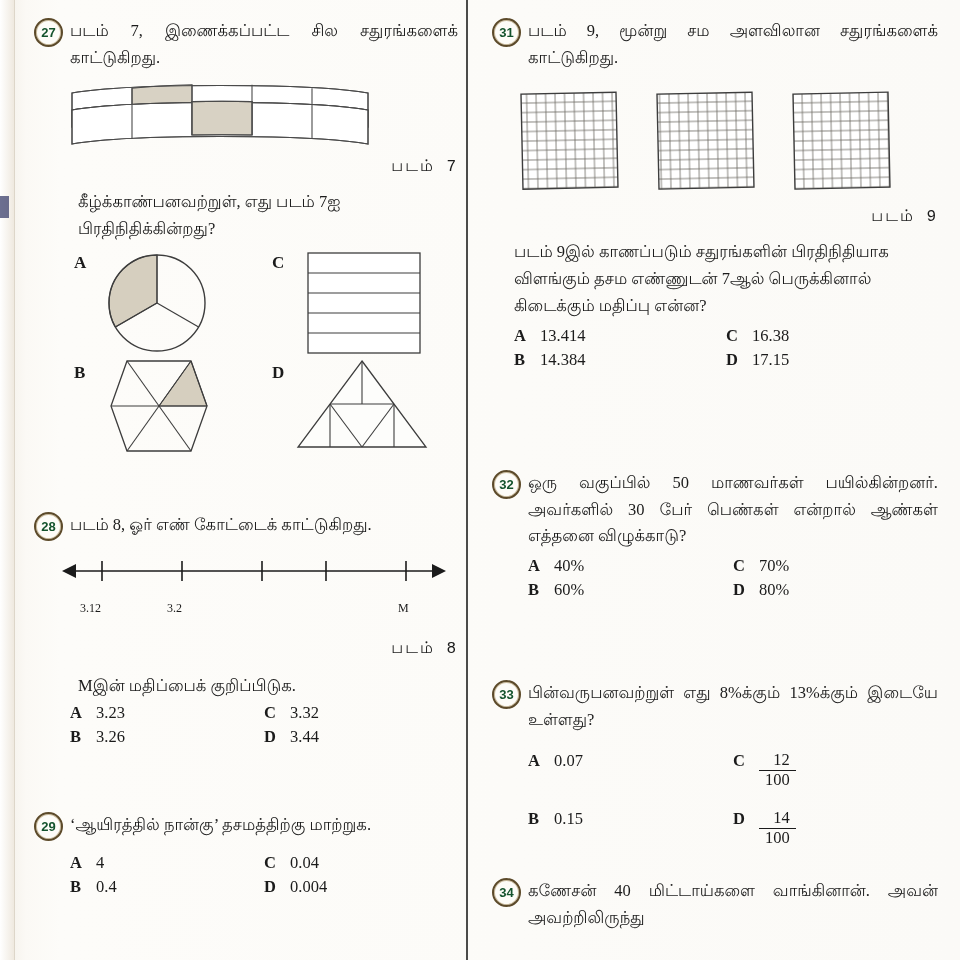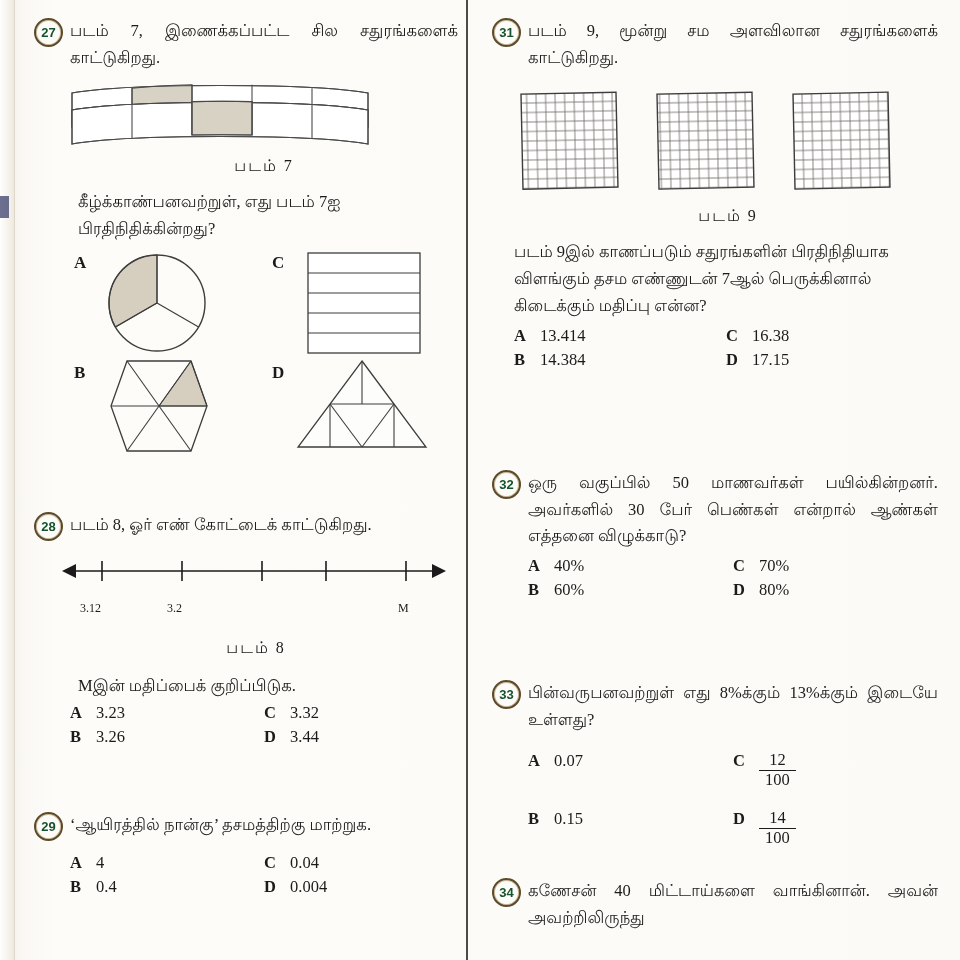--- a/index.html
+++ b/index.html
@@ -43,35 +43,35 @@
     font-weight:bold;font-size:13px;
     display:flex;align-items:center;justify-content:center;
     box-shadow:0 0 0 1px #cbbb9b inset;
   }
   .qtext{
     margin-left:36px;
     font-size:16.5px;line-height:1.62;
     text-align:justify;
   }
   .fig-caption{
-    text-align:center;font-size:16px;letter-spacing:2px;margin-top:6px;
+    text-align:right;font-size:16px;letter-spacing:2px;margin-top:6px;font-family:Liberation Mono, monospace;
   }
   .body-text{
     margin-left:44px;font-size:16.5px;line-height:1.62;
   }
   .opts{
     margin-left:36px;margin-top:4px;
     display:grid;grid-template-columns:1fr 1fr;
     row-gap:4px;
   }
   .opt{display:flex;align-items:flex-start;font-size:16.5px;}
   .opt .lab{font-weight:bold;font-family:"Liberation Serif",serif;width:26px;flex:none;}
   .opt .val{white-space:nowrap;}
   .frac{display:inline-block;text-align:center;line-height:1.12;}
-  .frac .num{display:block;border-bottom:1.4px solid #1b1b1b;padding:0 6px;}
+  .frac .num{display:block;border-bottom:1.4px solid #1b1b1b;padding:0 6px;text-align:right;}
   .frac .den{display:block;padding:0 6px;}
 
   
   .strip-wrap{margin-left:36px;margin-top:10px;}
   
   .choicegrid{
     margin-left:36px;margin-top:8px;position:relative;height:215px;
   }
   .ch-lab{
     position:absolute;font-weight:bold;font-size:17px;

